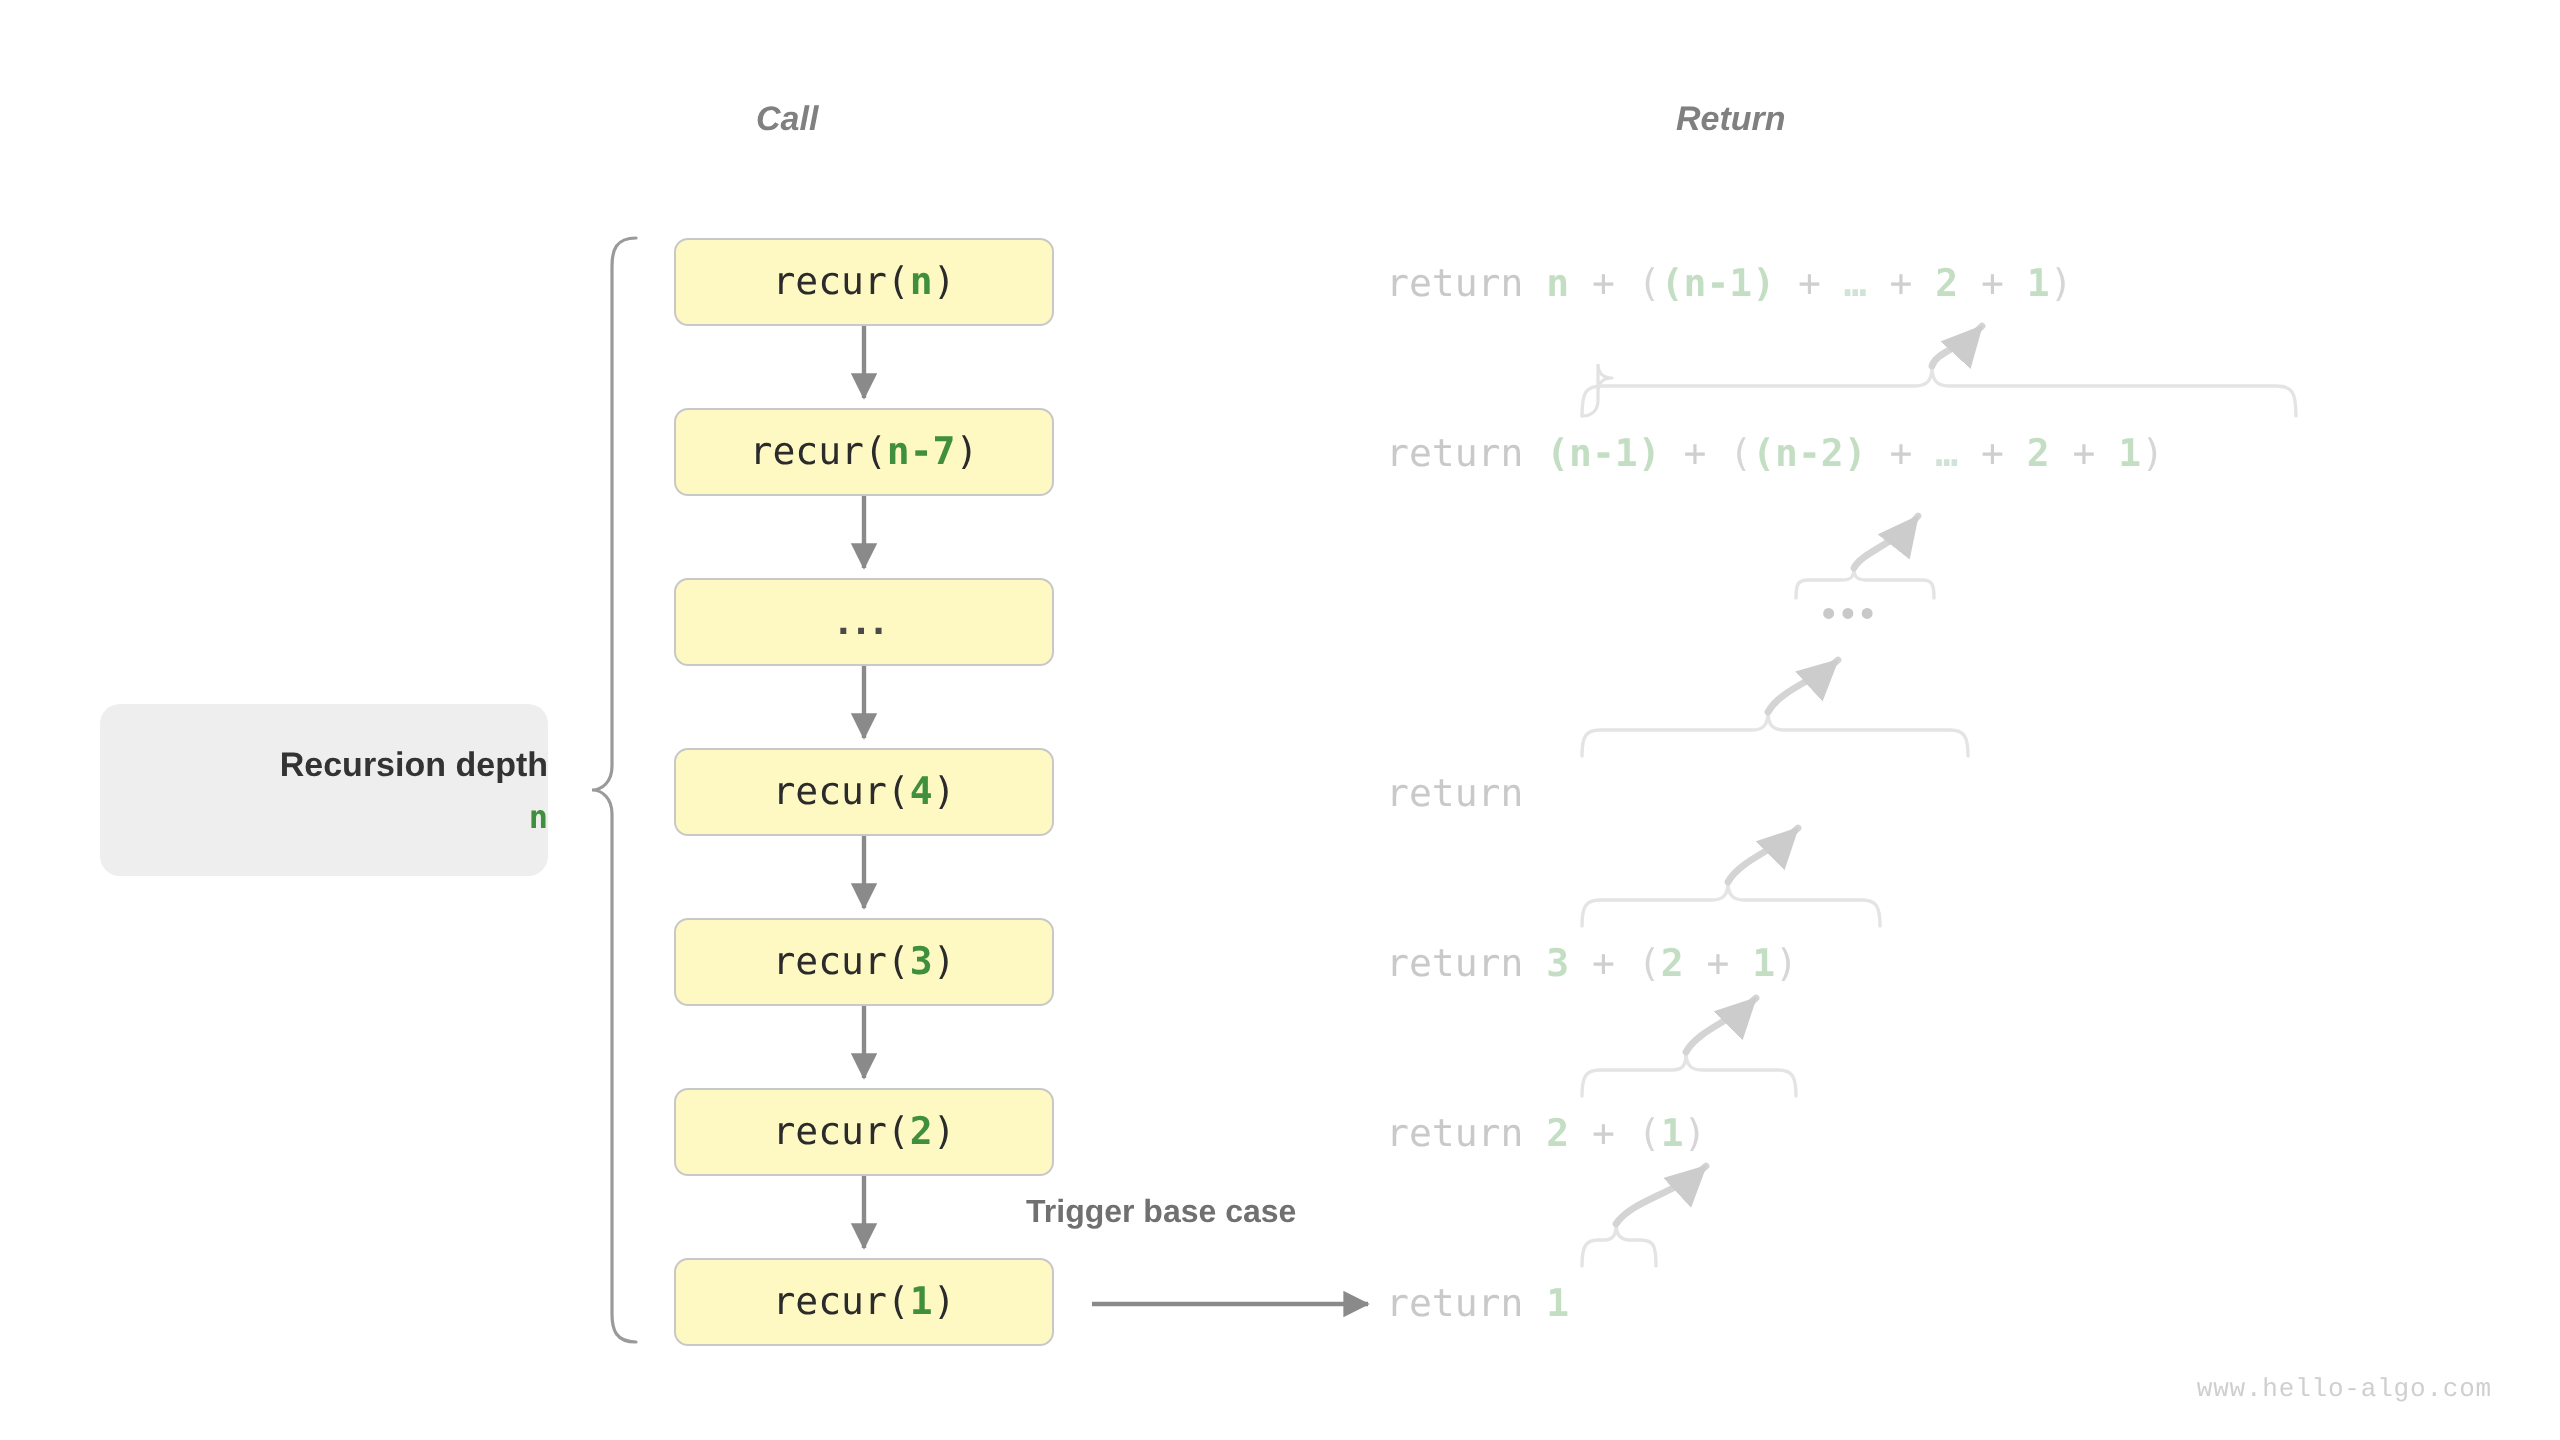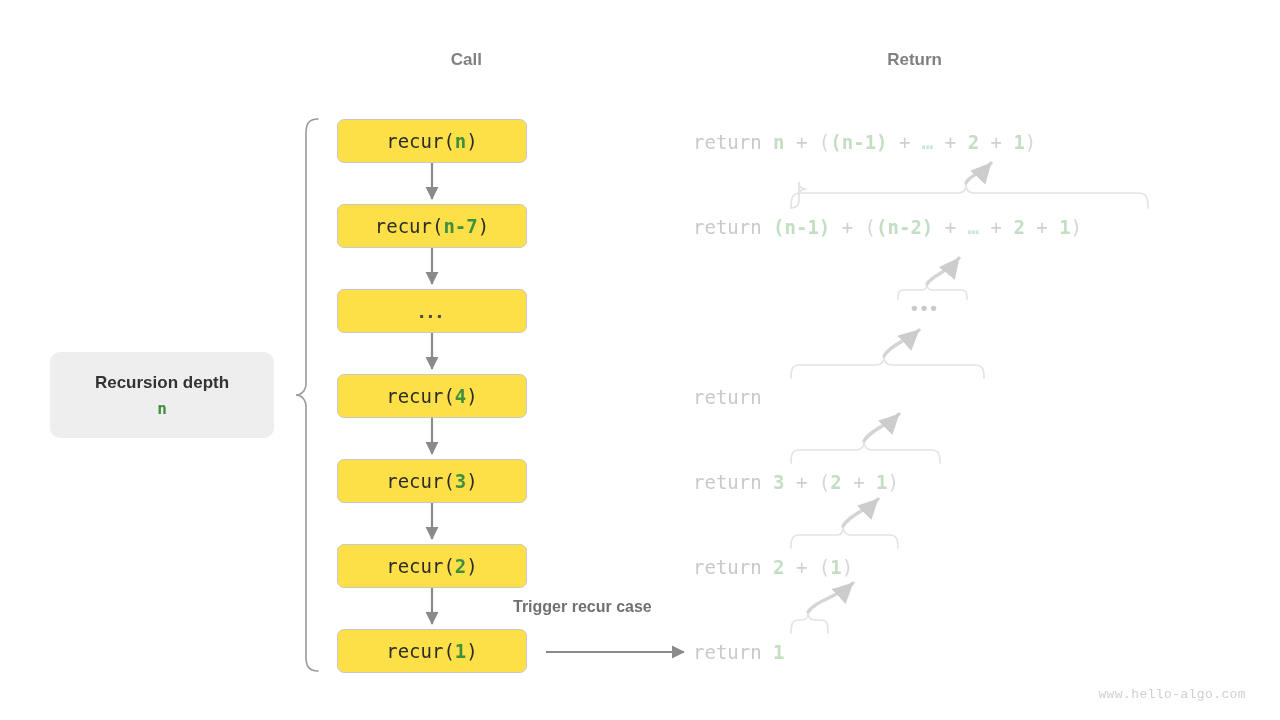--- a/index.html
+++ b/index.html
@@ -23,30 +23,31 @@
     height: 720px;
     pointer-events: none;
   }
 
   .col-header {
     position: absolute;
     font-family: "Liberation Sans", sans-serif;
     font-size: 17px;
     font-weight: bold;
     color: #808080;
-    text-align: right;
-    white-space: nowrap;
+    text-align: left;
+    white-space: nowrap;
+    font-style: italic;
   }
 
   .call-box {
     position: absolute;
     width: 190px;
     height: 44px;
     left: 337px;
-    background: #fde047;
+    background: #fef9c3;
     border: 1.6px solid #c8c8c8;
     border-radius: 7px;
     box-sizing: border-box;
     display: flex;
     align-items: center;
     justify-content: center;
     font-family: "DejaVu Sans Mono", monospace;
     font-size: 19px;
     color: #2b2b2b;
     letter-spacing: 0px;
@@ -67,21 +68,21 @@
     position: absolute;
     left: 50px;
     top: 352px;
     width: 224px;
     height: 86px;
     background: #eeeeee;
     border-radius: 10px;
     box-sizing: border-box;
     display: flex;
     flex-direction: column;
-    align-items: center;
+    align-items: flex-end;
     justify-content: center;
     gap: 6px;
   }
   .depth-title {
     font-family: "Liberation Sans", sans-serif;
     font-size: 17px;
     font-weight: bold;
     color: #333333;
   }
   .depth-value {
@@ -262,17 +263,17 @@
       <div class="ret-line" style="top: 127px;"><span class="kw">return </span><span><span class="gr">n</span><span class="gr-op"> + </span><span class="paren">(</span><span class="gr">(n-1)</span><span class="gr-op"> + </span><span class="ell">…</span><span class="gr-op"> + </span><span class="gr">2</span><span class="gr-op"> + </span><span class="gr">1</span><span class="paren">)</span></span></div>
       <div class="ret-line" style="top: 212px;"><span class="kw">return </span><span><span class="gr">(n-1)</span><span class="gr-op"> + </span><span class="paren">(</span><span class="gr">(n-2)</span><span class="gr-op"> + </span><span class="ell">…</span><span class="gr-op"> + </span><span class="gr">2</span><span class="gr-op"> + </span><span class="gr">1</span><span class="paren">)</span></span></div>
       <div class="ret-line" style="top: 382px;"><span class="kw">return </span></div>
       <div class="ret-line" style="top: 467px;"><span class="kw">return </span><span><span class="gr">3</span><span class="gr-op"> + </span><span class="paren">(</span><span class="gr">2</span><span class="gr-op"> + </span><span class="gr">1</span><span class="paren">)</span></span></div>
       <div class="ret-line" style="top: 552px;"><span class="kw">return </span><span><span class="gr">2</span><span class="gr-op"> + </span><span class="paren">(</span><span class="gr">1</span><span class="paren">)</span></span></div>
       <div class="ret-line" style="top: 637px;"><span class="kw">return </span><span><span class="gr">1</span></span></div>
     </div>
 
   <div class="mid-dots" style="left:911px; top:297px;">•••</div>
 
-  <div class="trigger-label">Trigger recur case</div>
+  <div class="trigger-label">Trigger base case</div>
 
   <div class="watermark">www.hello-algo.com</div>
 
 </div>
 
 </body></html>

